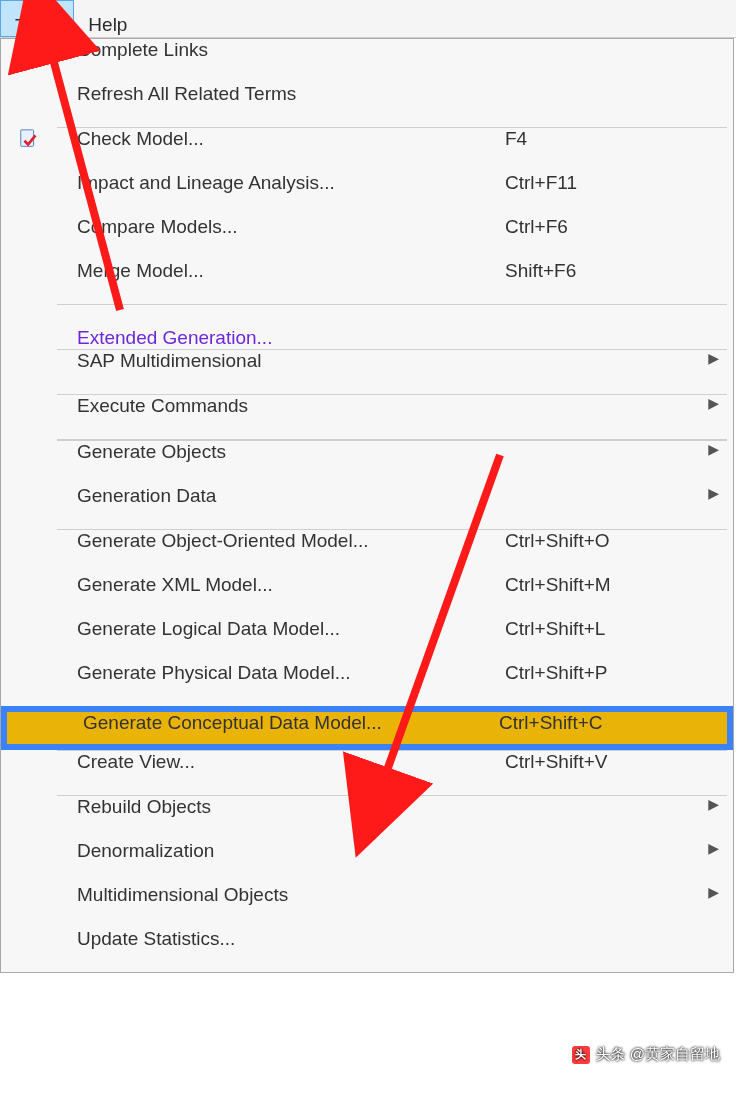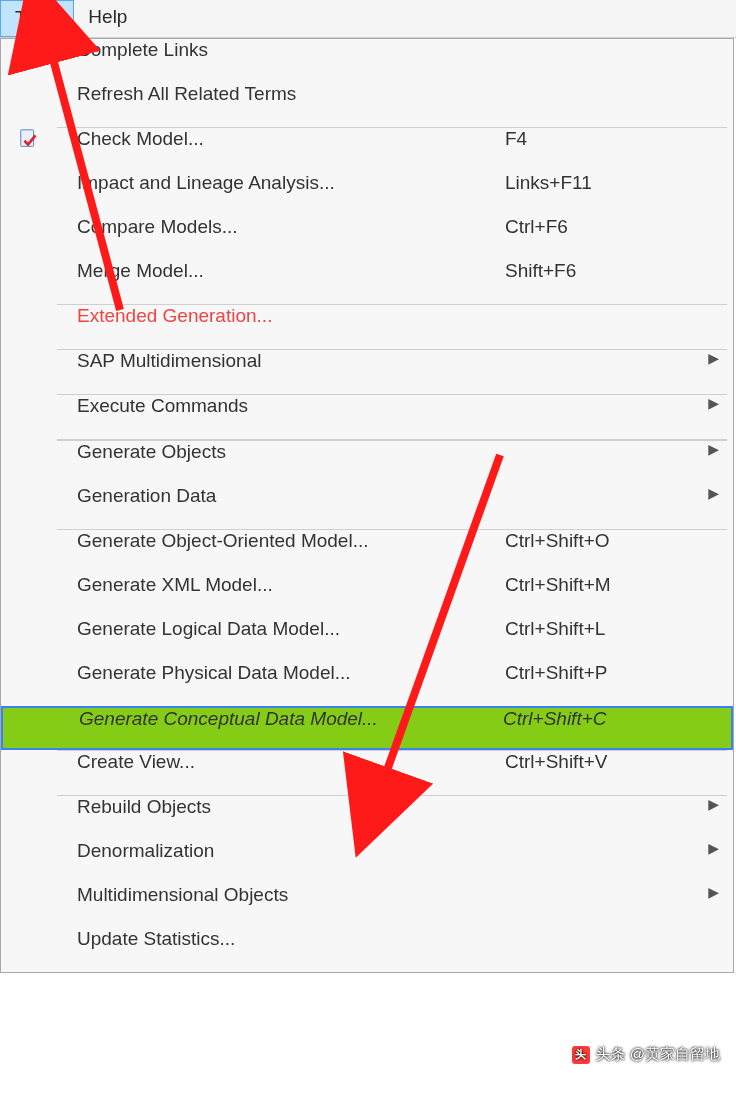--- a/index.html
+++ b/index.html
@@ -14,44 +14,43 @@
     overflow: hidden;
     position: relative;
   }
   .menubar {
     display: flex;
     height: 38px;
     background: #f5f5f5;
     border-bottom: 1px solid #d0d0d0;
   }
   .menubar-item {
-    padding: 6px 14px;
+    padding: 14px 14px;
     cursor: default;
     font-size: 19px;
     color: #2a2a2a;
   }
   .menubar-item.active {
     background: #c1e4fd;
     border: 1px solid #5aa9e6;
   }
   .dropdown {
     border: 1px solid #a8a8a8;
     background: #f7f7f7;
     width: 734px;
   }
   .menu-row {
     display: flex;
     align-items: flex-start;
     height: 44px;
     padding: 0 14px 0 0;
   }
   .menu-row.hovered {
-    background: #84cc16;
-    border: 2px solid #3b82f6;
-    font-style: italic;
+    background: #eab308;
+    border: 6px solid #3b82f6;
   }
   .icon-col {
     width: 56px;
     display: flex;
     align-items: center;
     justify-content: center;
     flex-shrink: 0;
   }
   .label-col {
     flex: 1;
@@ -69,21 +68,21 @@
     text-align: right;
     color: #555;
     font-size: 14px;
   }
   .sep {
     height: 0;
     border-top: 1px solid #cfcfcf;
     margin-left: 56px;
     margin-right: 6px;
   }
-  .disabled .label-col { color: #ef4444; }
+  .disabled .label-col { color: #6d28d9; margin-top: 22px; }
   .icon-refresh svg, .icon-check svg { width: 22px; height: 22px; }
   .watermark {
     position: absolute;
     bottom: 36px;
     right: 16px;
     font-size: 15px;
     color: #fff;
     text-shadow: 0 0 3px rgba(0,0,0,0.9), 0 0 2px rgba(0,0,0,0.9);
     display: flex;
     align-items: center;
@@ -137,21 +136,21 @@
             <path d="M7 14l4 4 8-10" fill="none" stroke="#d23" stroke-width="3"></path>
           </svg></span>
       </div>
       <div class="label-col">Check Model...</div>
       <div class="shortcut-col">F4</div>
       <div class="arrow-col"></div>
     </div>
     <div class="menu-row">
       <div class="icon-col"></div>
       <div class="label-col">Impact and Lineage Analysis...</div>
-      <div class="shortcut-col">Links+F11</div>
+      <div class="shortcut-col">Ctrl+F11</div>
       <div class="arrow-col"></div>
     </div>
     <div class="menu-row">
       <div class="icon-col"></div>
       <div class="label-col">Compare Models...</div>
       <div class="shortcut-col">Ctrl+F6</div>
       <div class="arrow-col"></div>
     </div>
     <div class="menu-row">
       <div class="icon-col"></div>

